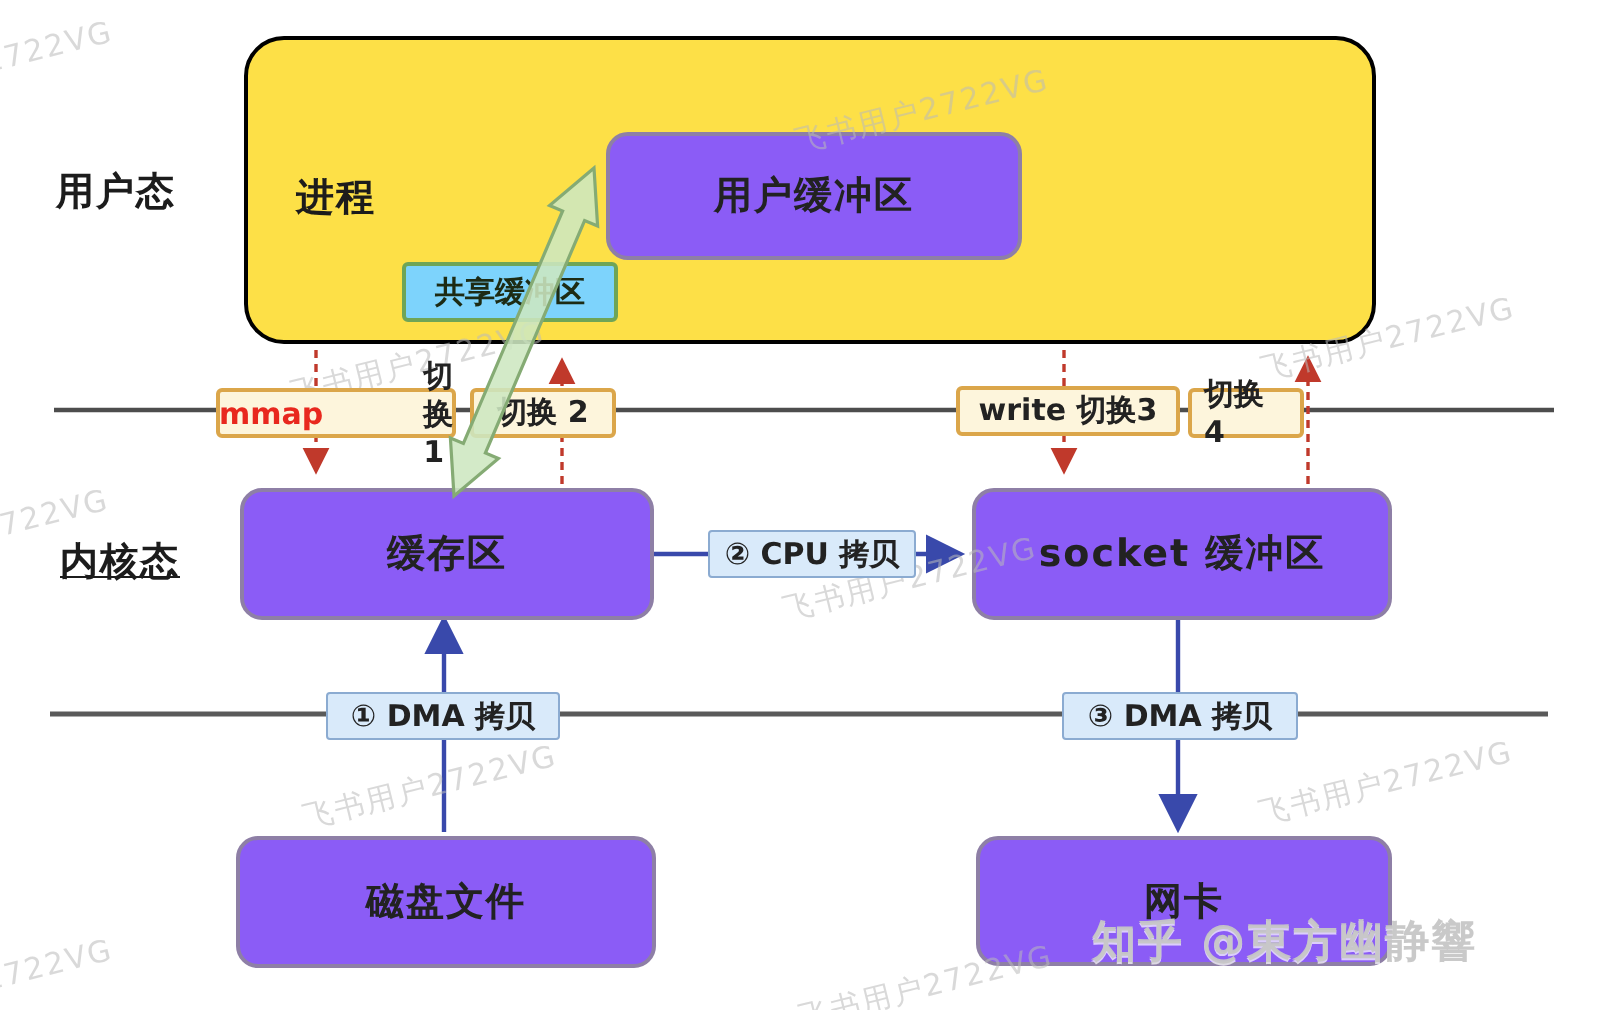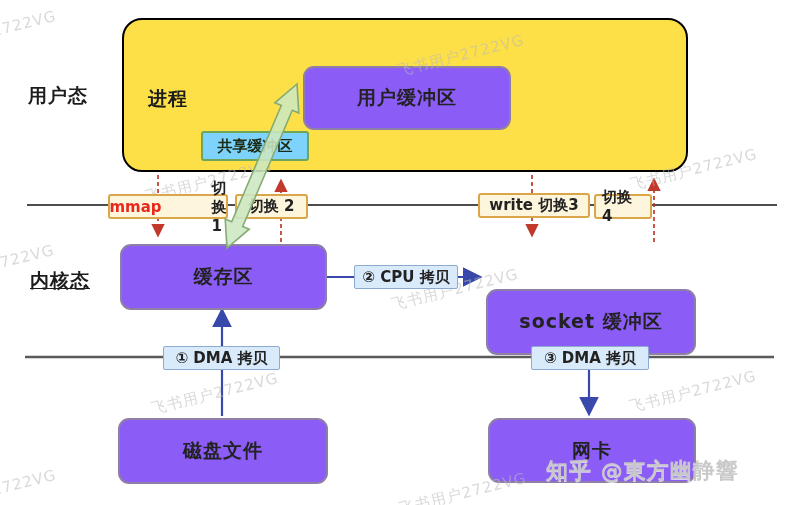--- a/index.html
+++ b/index.html
@@ -12,21 +12,21 @@
   .region-label{position:absolute;z-index:2;font-size:19px;font-weight:700;color:#1c1c1c;letter-spacing:1px;}
 
   .process-box{position:absolute;z-index:2;left:122px;top:18px;width:562px;height:150px;
     background:#fde047;border:2px solid #000000;border-radius:20px;text-decoration:underline;}
   .process-title{position:absolute;left:24px;top:66px;font-size:19px;font-weight:700;color:#1c1c1c;letter-spacing:1px;}
 
   .pbox{position:absolute;z-index:2;background:#8b5cf6;border:2px solid #8e7fa6;border-radius:11px;
     display:flex;align-items:center;justify-content:center;font-size:19px;font-weight:600;color:#222;letter-spacing:1px;}
   .box-user-buffer{left:303px;top:66px;width:204px;height:60px;}
   .box-kernel-buffer{left:120px;top:244px;width:203px;height:62px;}
-  .box-socket-buffer{left:486px;top:244px;width:206px;height:62px;margin-top:45px;}
+  .box-socket-buffer{left:486px;top:244px;width:206px;height:62px;}
   .box-disk{left:118px;top:418px;width:206px;height:62px;}
   .box-nic{left:488px;top:418px;width:204px;height:61px;}
 
   .shared-label{position:absolute;z-index:4;left:201px;top:131px;width:104px;height:26px;
     background:#7dd3fc;border:2px solid #6fa557;border-radius:3px;
     display:flex;align-items:center;justify-content:center;font-size:15px;font-weight:600;color:#1d2b14;}
 
   .switch-label{position:absolute;z-index:4;height:25px;background:#fdf5dc;border:2px solid #dba64a;border-radius:3px;
     display:flex;align-items:center;justify-content:center;font-size:15px;font-weight:600;color:#222;box-sizing:border-box;padding:0 6px;}
   .lbl-s1{left:108px;top:194px;width:120px;gap:44px;}

